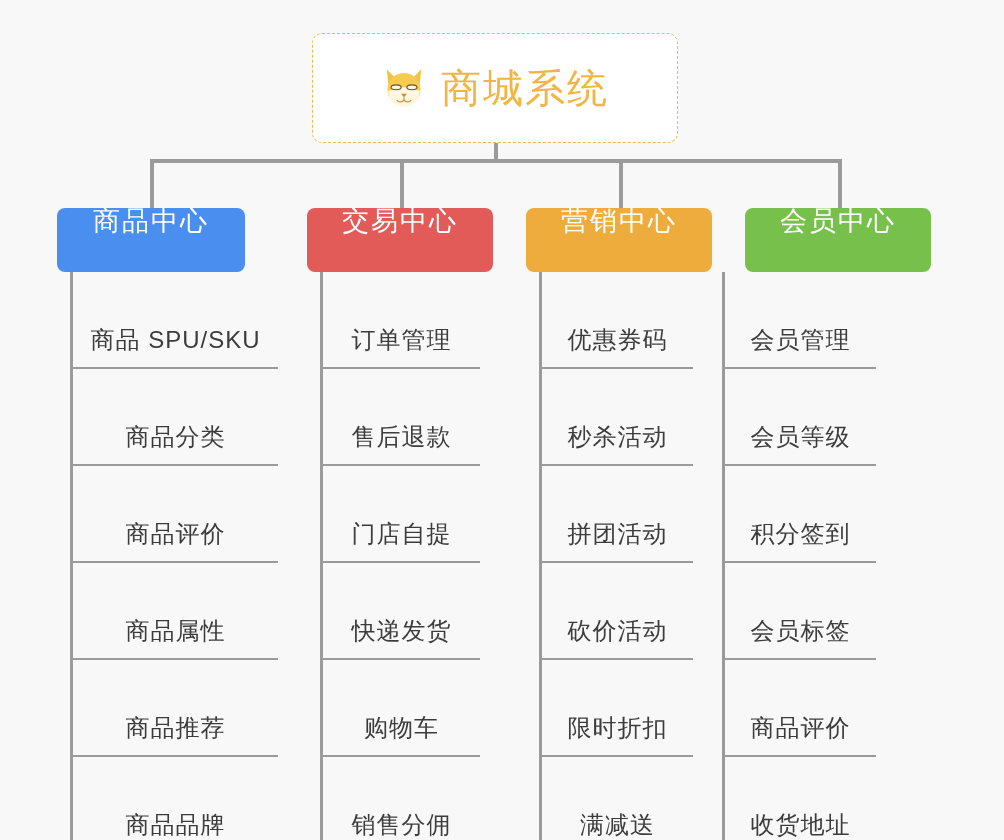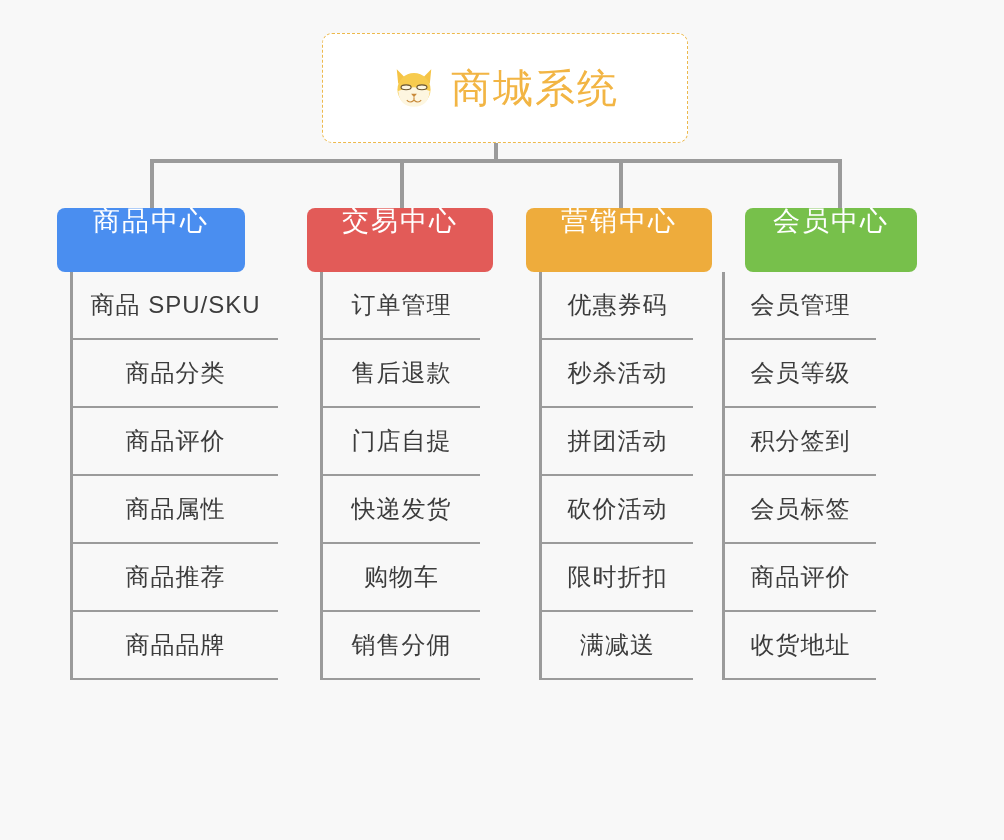--- a/index.html
+++ b/index.html
@@ -15,21 +15,21 @@
   }
   #canvas {
     position: relative;
     width: 1004px;
     height: 840px;
   }
 
   
   .root-node {
     position: absolute;
-    left: 322px;
+    left: 312px;
     top: 33px;
     width: 366px;
     height: 110px;
     background: #ffffff;
     border: 1px dashed #edb94c;
     border-radius: 10px;
     box-sizing: border-box;
     display: flex;
     align-items: center;
     justify-content: center;
@@ -92,27 +92,27 @@
 
   
   .child-list {
     position: absolute;
     top: 272px;
     border-left: 3px solid #9b9b9b;
     box-sizing: border-box;
   }
   .child-item {
     position: relative;
-    height: 68px;
+    height: 97px;
     box-sizing: border-box;
     border-bottom: 2px solid #9b9b9b;
     display: flex;
     align-items: flex-end;
     justify-content: center;
-    padding-bottom: 20px;
+    padding-bottom: 14px;
   }
   .child-label {
     font-size: 24px;
     color: #3c3c3c;
     letter-spacing: 1px;
     line-height: 1.1;
     white-space: nowrap;
   }
 </style>
 </head>
@@ -211,21 +211,21 @@
         <span class="child-label">砍价活动</span>
       </div>
     <div class="child-item">
         <span class="child-label">限时折扣</span>
       </div>
     <div class="child-item">
         <span class="child-label">满减送</span>
       </div>
   </div>
 
-  <div class="cat-box" style="left:745px; width:172px; background:#77c04b">
+  <div class="cat-box" style="left:745px; width:186px; background:#77c04b">
     <span class="cat-label">会员中心</span>
   </div>
   <div class="child-list" style="left:722px; width:154px">
     <div class="child-item">
         <span class="child-label">会员管理</span>
       </div>
     <div class="child-item">
         <span class="child-label">会员等级</span>
       </div>
     <div class="child-item">

